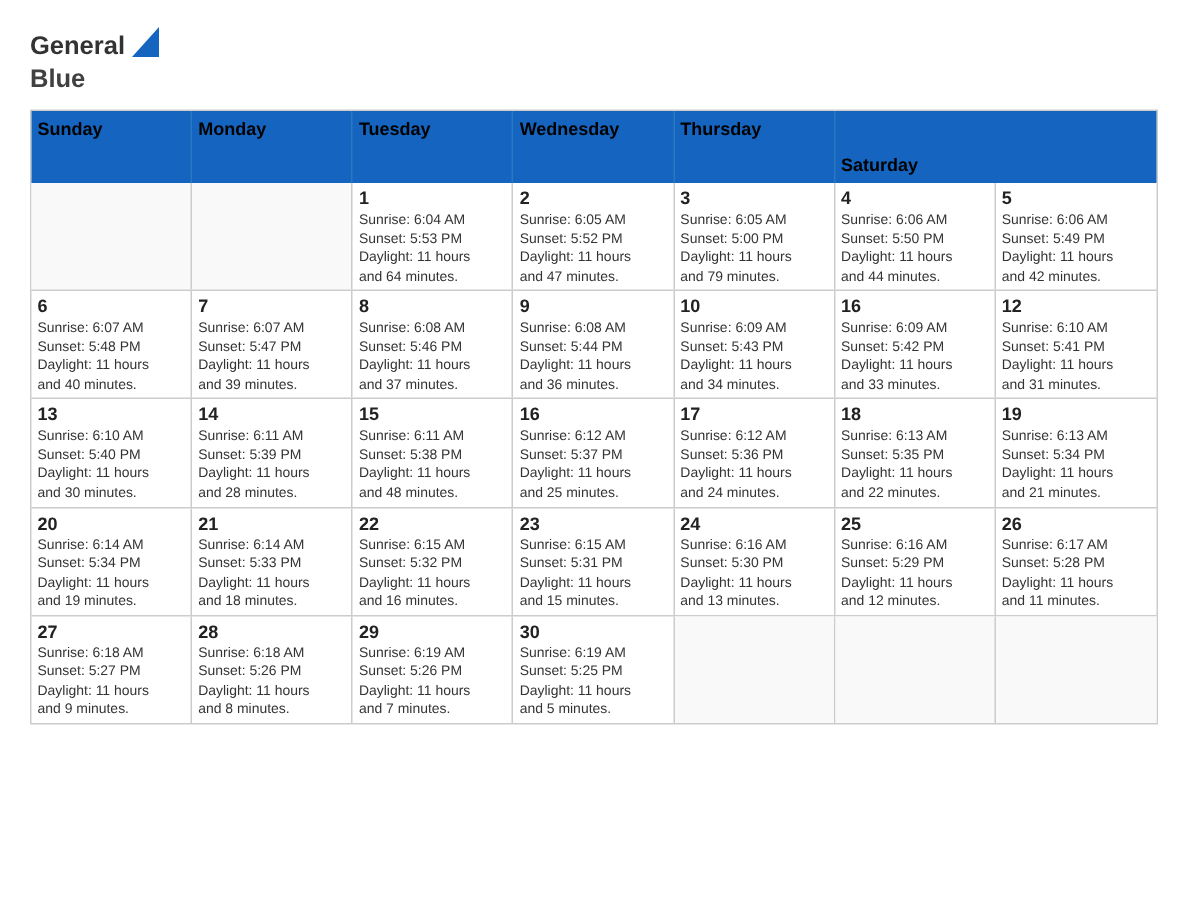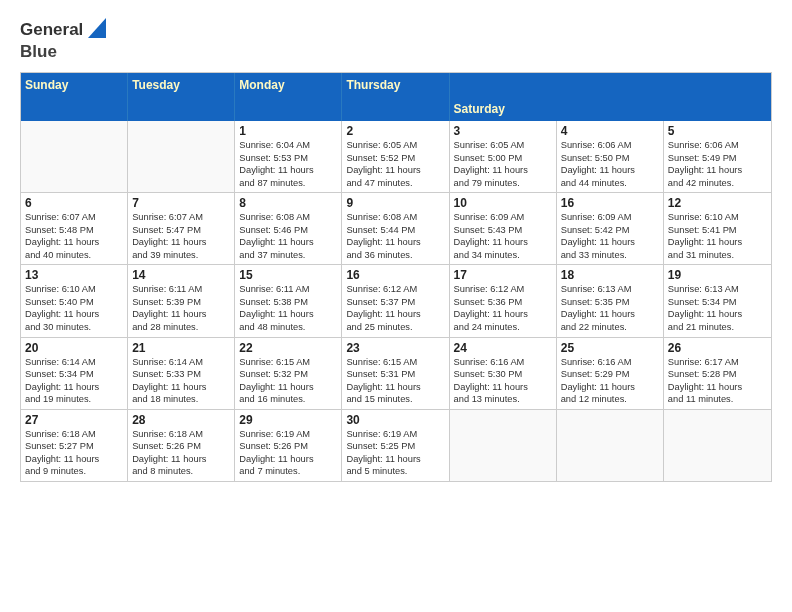--- a/index.html
+++ b/index.html
@@ -51,21 +51,21 @@
       display: flex;
       flex-direction: column;
       border: 1px solid #ccc;
     }
     .cal-header {
       display: grid;
       grid-template-columns: repeat(7, 1fr);
       background: #1565c0;
     }
     .cal-header-cell {
-      color: #fef9c3;
+      color: #000000;
       font-size: 12px;
       font-weight: bold;
       padding: 5px 4px;
       text-align: left;
       border-right: 1px solid #2979c0;
     }
     .cal-header-cell:last-child { border-right: none; margin-top: 24px; }
     .cal-body {
       flex: 1;
       display: flex;
@@ -118,35 +118,36 @@
     </div>
     <div class="title-block">
       <div class="title-month"></div>
       <div class="title-location"></div>
     </div>
   </div>
 
   <div class="calendar">
     <div class="cal-header">
     <div class="cal-header-cell">Sunday</div>
+        <div class="cal-header-cell">Monday</div>
         <div class="cal-header-cell">Tuesday</div>
-        <div class="cal-header-cell">Monday</div>
+        <div class="cal-header-cell">Wednesday</div>
         <div class="cal-header-cell">Thursday</div>
         <div class="cal-header-cell">Saturday</div>
       </div>
     <div class="cal-body">
     <div class="cal-row">
           <div class="cal-cell empty"></div>
           <div class="cal-cell empty"></div>
           <div class="cal-cell">
             <div class="day-num">1</div>
             <div class="cell-line">Sunrise: 6:04 AM</div>
             <div class="cell-line">Sunset: 5:53 PM</div>
             <div class="cell-line">Daylight: 11 hours</div>
-            <div class="cell-line">and 87 minutes.</div>
+            <div class="cell-line">and 64 minutes.</div>
           </div>
           <div class="cal-cell">
             <div class="day-num">2</div>
             <div class="cell-line">Sunrise: 6:05 AM</div>
             <div class="cell-line">Sunset: 5:52 PM</div>
             <div class="cell-line">Daylight: 11 hours</div>
             <div class="cell-line">and 47 minutes.</div>
           </div>
           <div class="cal-cell">
             <div class="day-num">3</div>

